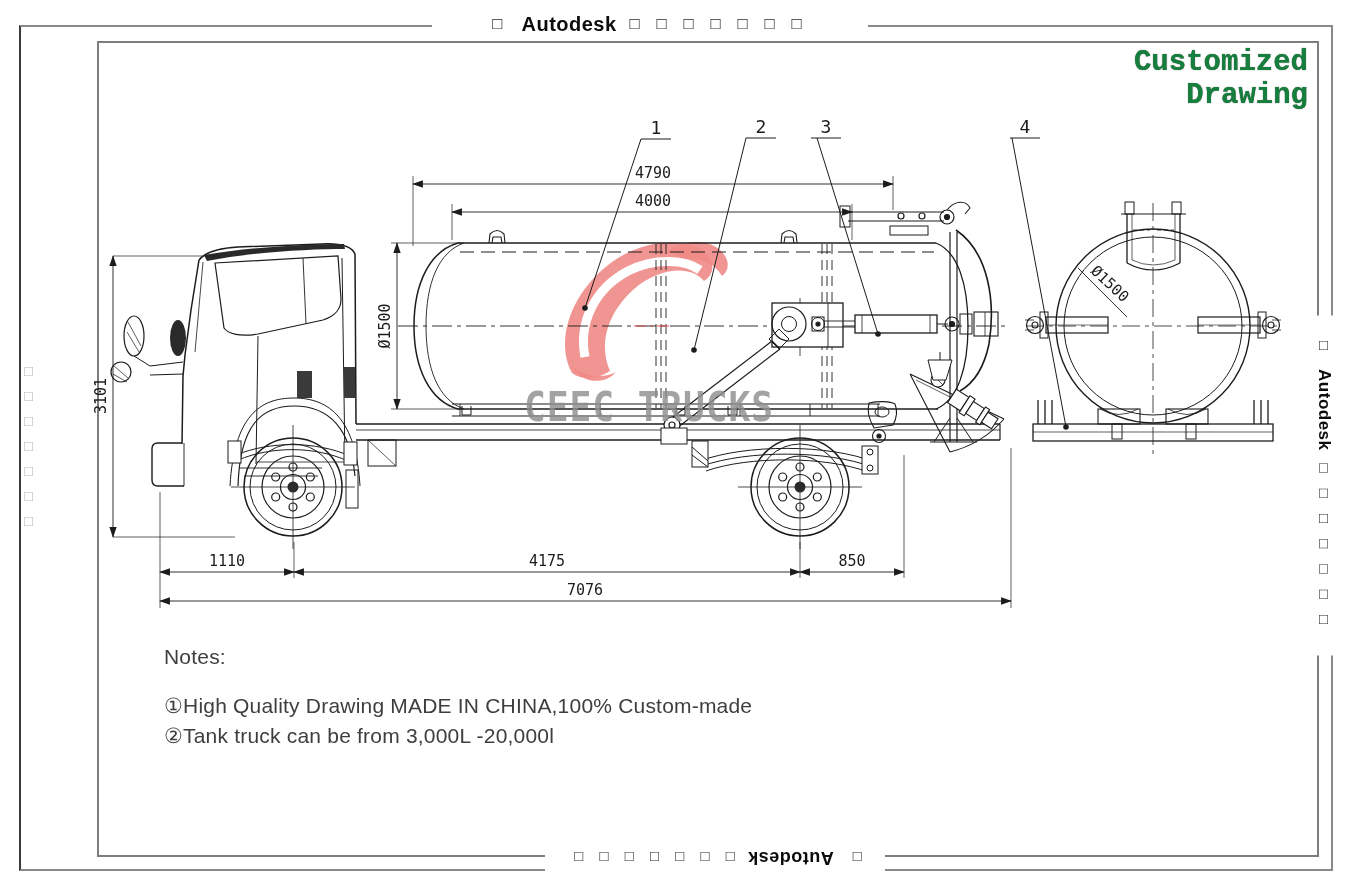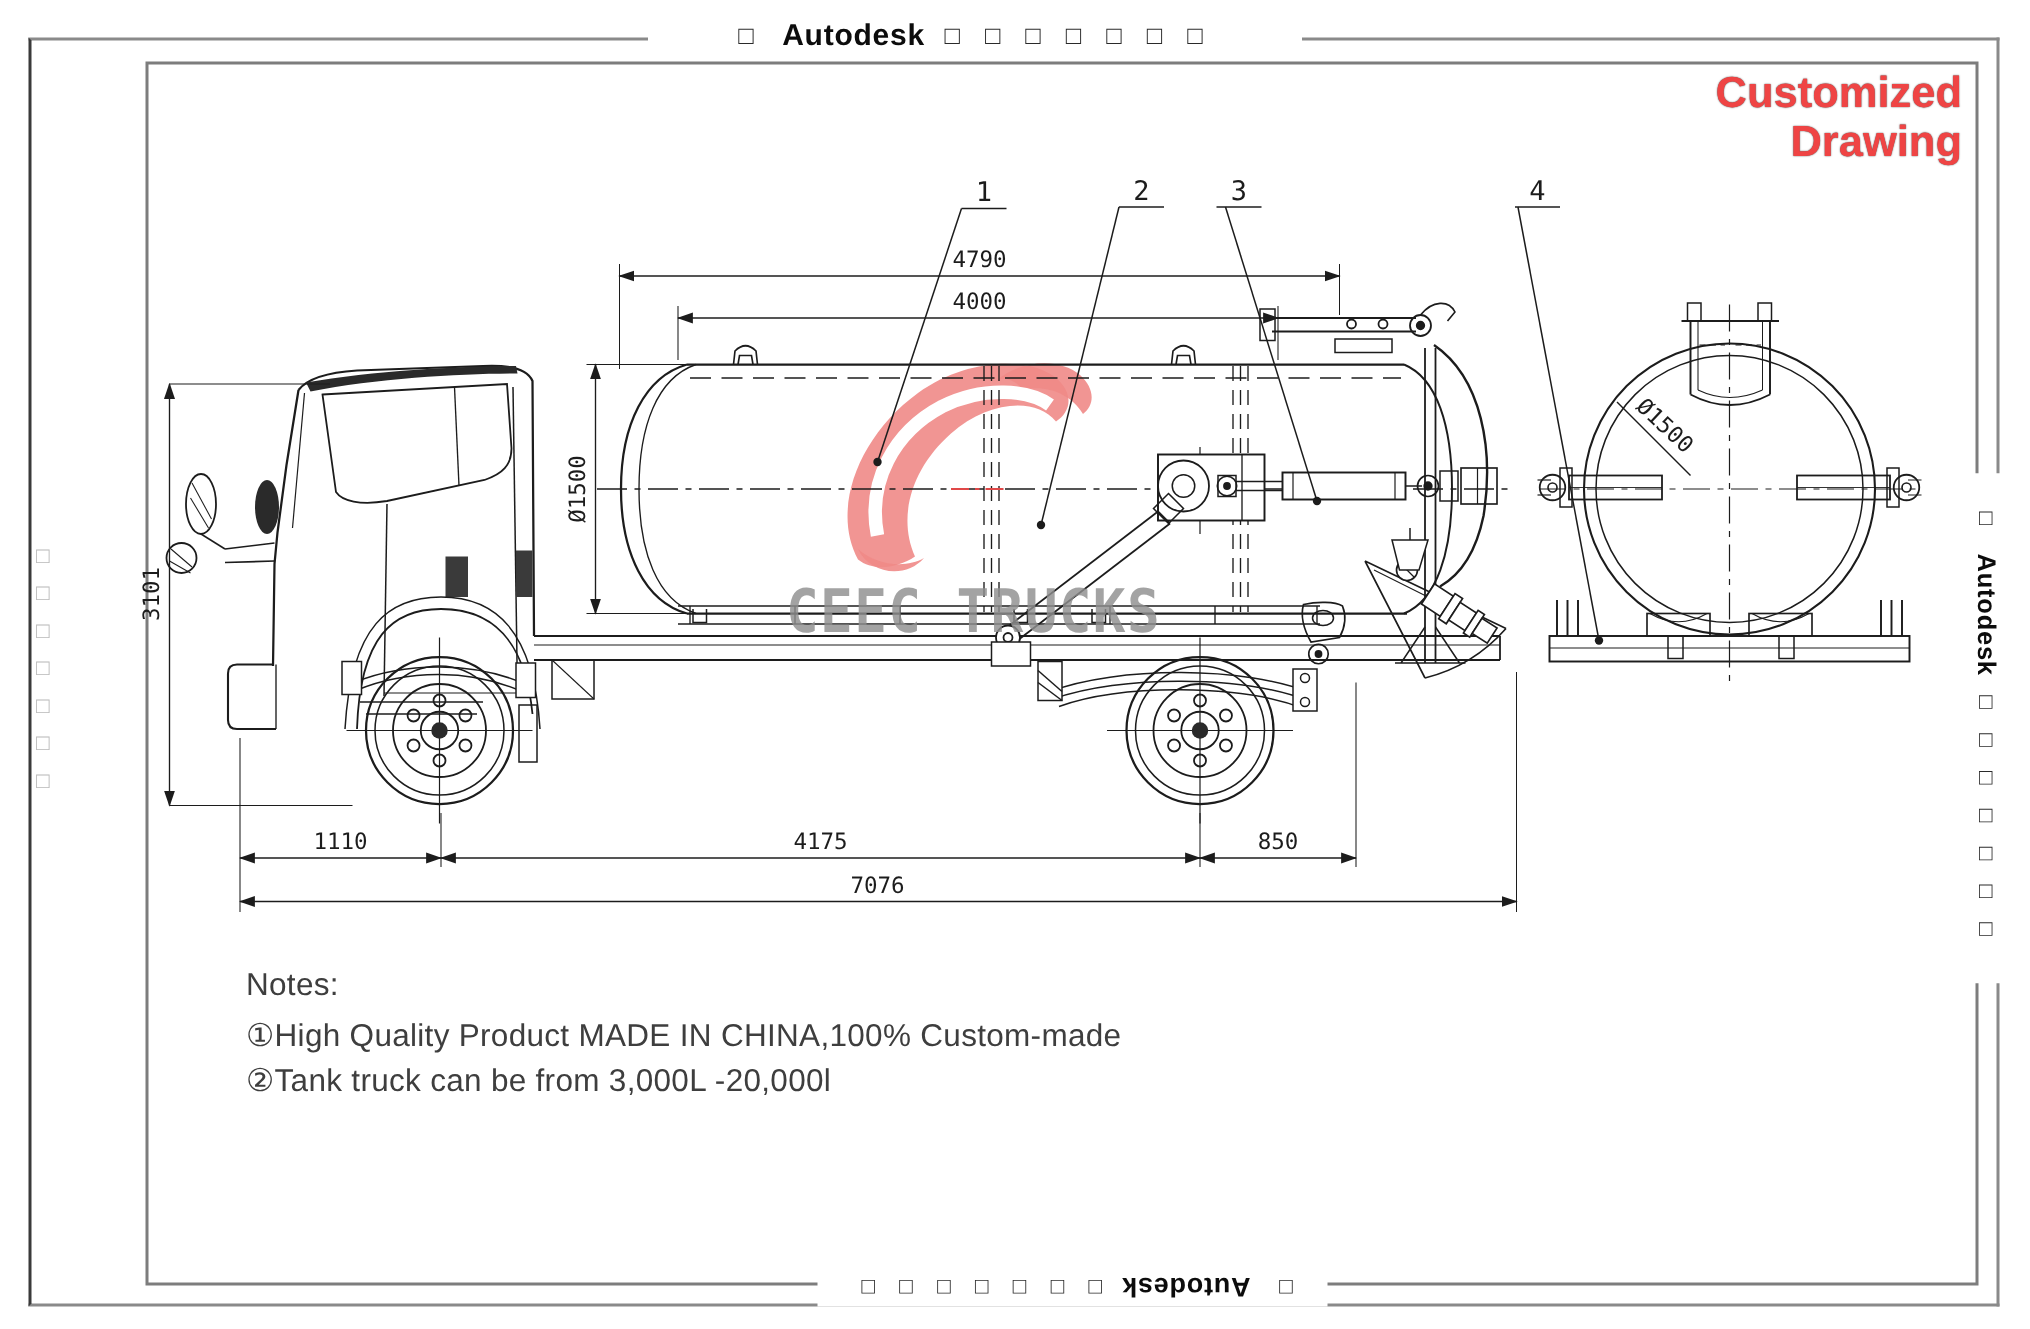--- a/index.html
+++ b/index.html
@@ -13,23 +13,23 @@
   .wm .boxes{font-size:17px;color:#2a2a2a;letter-spacing:6px;}
   #wm-top{left:432px;top:9px;width:436px;height:30px;}
   #wm-bottom{left:545px;top:845px;width:340px;height:26px;transform:rotate(180deg);}
   #wm-bottom .brand{font-size:18px;}
   #wm-right{left:1154px;top:473px;width:340px;height:25px;transform:rotate(90deg);}
   #wm-right .brand{font-size:17px;}
   #wm-right .boxes,#wm-bottom .boxes{font-size:15px;}
   #left-boxes{left:20px;top:362px;writing-mode:vertical-rl;text-orientation:upright;
     font-size:15px;letter-spacing:8px;color:#b9b9b9;}
   #page-title{left:1030px;top:46px;width:278px;text-align:right;font-weight:bold;font-size:29px;
-    color:#ef4444;letter-spacing:0px;text-shadow:0 0 1px #333;}
+    color:#15803d;letter-spacing:0px;text-shadow:0 0 1px #333;font-family:Liberation Mono, monospace;}
   #notes{left:164px;top:642px;font-size:21px;color:#3e3e3e;line-height:30px;letter-spacing:.2px;}
-  #notes .nh{margin-bottom:4px;}
+  #notes .nh{margin-bottom:19px;}
   svg text{font-family:"DejaVu Sans Mono","Liberation Mono",monospace;}
 </style>
 </head>
 <body>
 
 <div class="abs" id="outer-border"></div>
 <div class="abs" id="inner-border"></div>
 
 <svg class="abs" id="drawing-svg" width="1353" height="886" viewBox="0 0 1353 886">
   <defs>
@@ -385,15 +385,15 @@
   <span class="brand">Autodesk</span>
   <span class="boxes">□ □ □ □ □ □ □</span>
 </div>
 
 <div class="abs" id="left-boxes">□□□□□□□</div>
 
 <div class="abs" id="page-title">Customized Drawing</div>
 
 <div class="abs" id="notes">
   <div class="nh">Notes:</div>
-  <div>①High Quality Product MADE IN CHINA,100% Custom-made</div>
+  <div>①High Quality Drawing MADE IN CHINA,100% Custom-made</div>
   <div>②Tank truck can be from 3,000L -20,000l</div>
 </div>
 
 </body></html>

